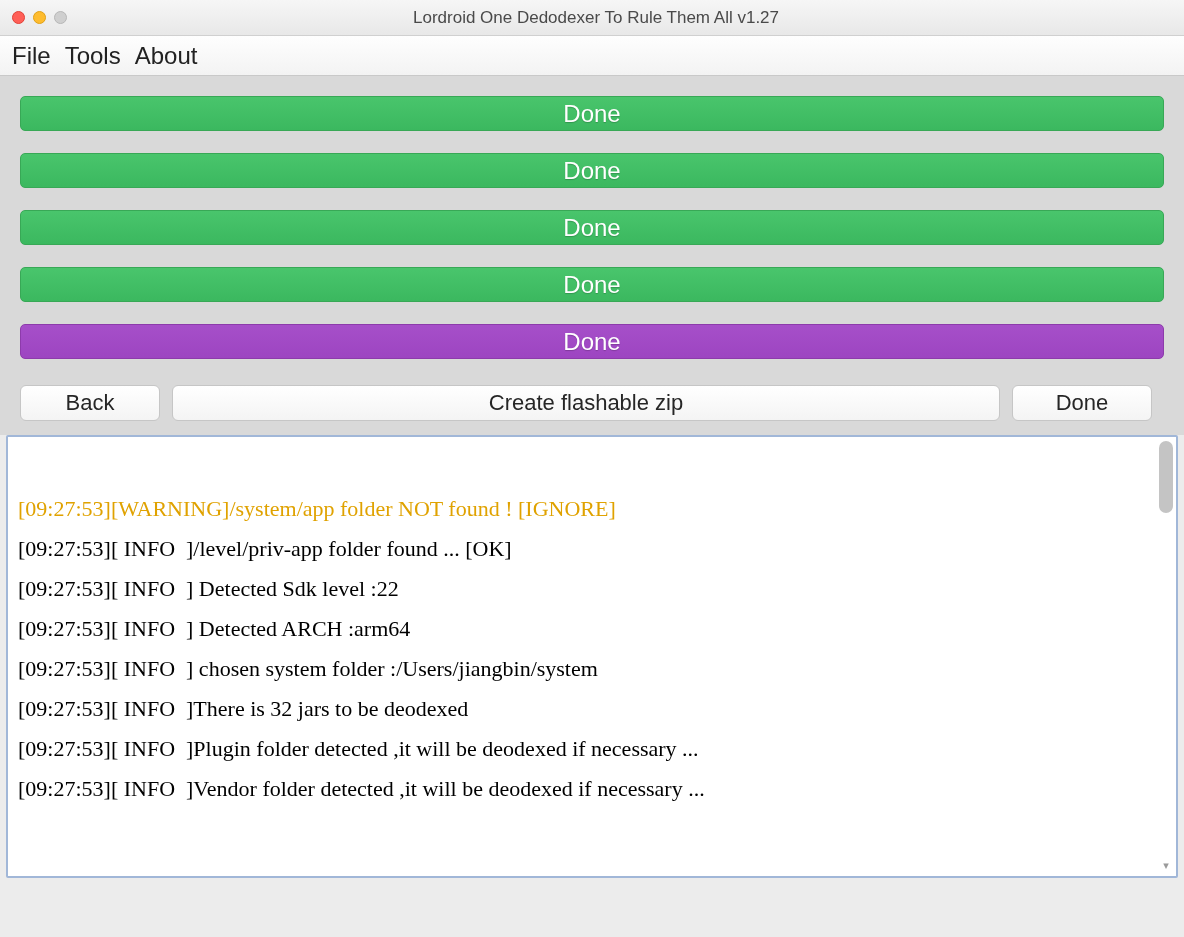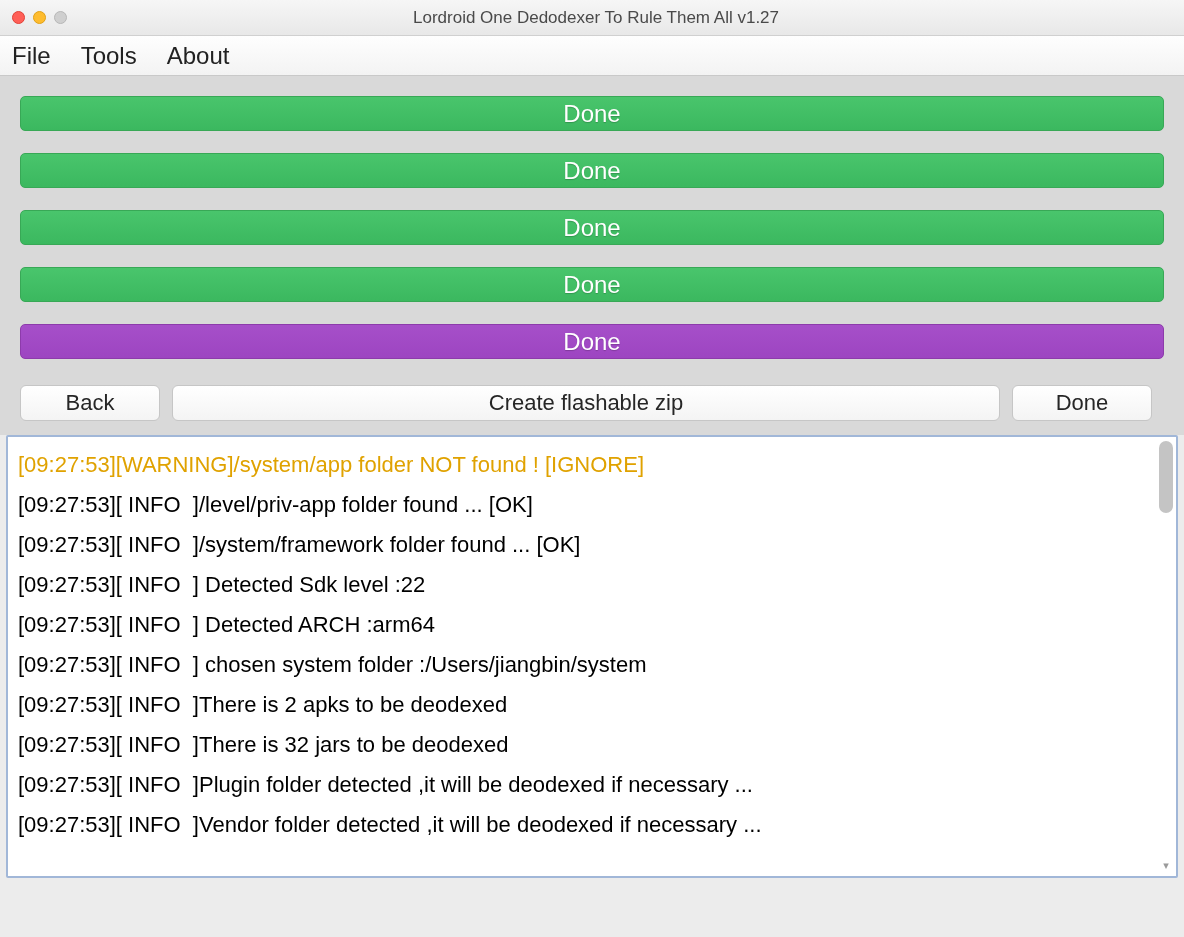--- a/index.html
+++ b/index.html
@@ -35,21 +35,21 @@
       color: #4a4a4a;
       pointer-events: none;
     }
     .menubar {
       height: 40px;
       background: linear-gradient(#fefefe, #f3f3f3);
       border-bottom: 1px solid #c9c9c9;
       display: flex;
       align-items: center;
       padding: 4px 12px;
-      gap: 30px;
+      gap: 14px;
       font-size: 24px;
       color: #222;
     }
     .menu-item { cursor: default; }
     .content {
       background: #d9d9d9;
       padding: 20px 20px 0 20px;
     }
     .progress-bar {
       height: 35px;
@@ -97,21 +97,22 @@
       border: 2px solid #a1b7d8;
       border-radius: 2px;
       height: 443px;
       position: relative;
     }
     .log-lines {
       padding: 8px 10px;
       font-size: 22px;
       line-height: 40px;
       color: #000;
-      font-family: Liberation Sans, sans-serif;
+      font-family: Liberation Serif, serif;
+      margin-top: 44px;
     }
     .log-line { white-space: pre; }
     .log-line.warning { color: #e0a200; }
     .log-line.success { color: #1d7a3c; }
     .scrollbar {
       position: absolute;
       right: 3px;
       top: 4px;
       bottom: 4px;
       width: 14px;
@@ -165,25 +166,23 @@
     <div class="btn back">Back</div>
     <div class="btn create">Create flashable zip</div>
     <div class="btn exit">Done</div>
   </div>
 </div>
 
 <div class="log-panel">
   <div class="log-lines">
     <div class="log-line warning">[09:27:53][WARNING]/system/app folder NOT found ! [IGNORE]</div>
     <div class="log-line">[09:27:53][ INFO  ]/level/priv-app folder found ... [OK]</div>
-    <div class="log-line">[09:27:53][ INFO  ]/system/framework folder found ... [OK]</div>
     <div class="log-line">[09:27:53][ INFO  ] Detected Sdk level :22</div>
     <div class="log-line">[09:27:53][ INFO  ] Detected ARCH :arm64</div>
     <div class="log-line">[09:27:53][ INFO  ] chosen system folder :/Users/jiangbin/system</div>
-    <div class="log-line">[09:27:53][ INFO  ]There is 2 apks to be deodexed</div>
     <div class="log-line">[09:27:53][ INFO  ]There is 32 jars to be deodexed</div>
     <div class="log-line">[09:27:53][ INFO  ]Plugin folder detected ,it will be deodexed if necessary ...</div>
     <div class="log-line">[09:27:53][ INFO  ]Vendor folder detected ,it will be deodexed if necessary ...</div>
   </div>
   <div class="scrollbar">
     <div class="scroll-thumb"></div>
     <div class="scroll-down">▾</div>
   </div>
 </div>
 

